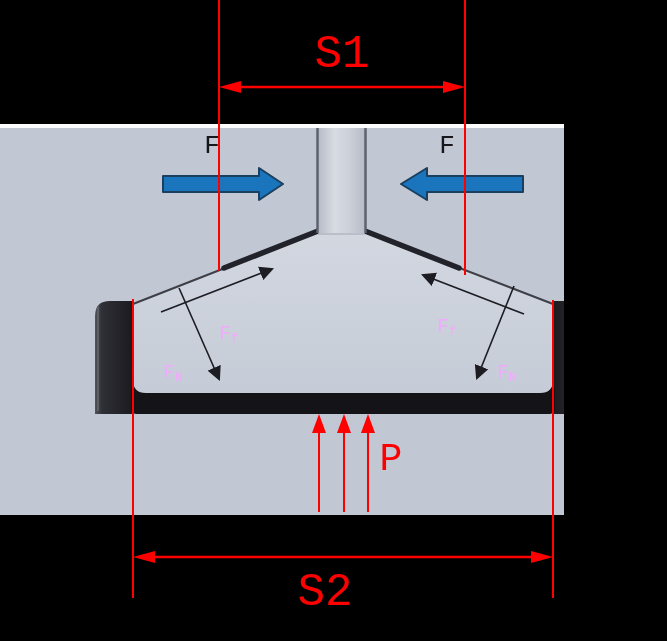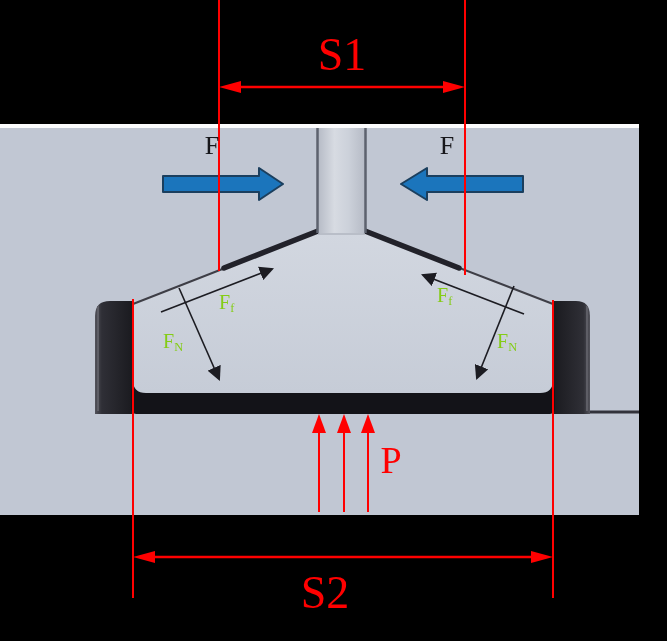--- a/index.html
+++ b/index.html
@@ -1,33 +1,33 @@
 <!DOCTYPE html>
 <html style="--dimension-red: #ff0000; --force-arrow-blue: #1b75bc; --force-arrow-blue-border: #1b3f5e; --background-band: #c1c7d3; --part-face: #ccd1db; --dark-seat: #222228; --outer-band: #000000;"><head>
 <meta charset="utf-8">
 <style>
   html,body{margin:0;padding:0;background:#000;}
   #stage{
-    position:relative;width:639px;height:641px;overflow:hidden;
+    position:relative;width:564px;height:641px;overflow:hidden;
     background:#000;
-    font-family:Liberation Serif, serif;
+    font-family:Liberation Mono, monospace;
   }
   #diagram-svg{position:absolute;left:0;top:0;}
   .red-stroke{stroke:var(--dimension-red,#ff0000);fill:none;}
   .red-fill{fill:var(--dimension-red,#ff0000);}
   .force-line{stroke:#1c1c22;stroke-width:1.6;fill:none;}
   .blue-arrow{fill:var(--force-arrow-blue,#1b75bc);stroke:var(--force-arrow-blue-border,#1b3f5e);stroke-width:2;stroke-linejoin:round;}
   .label{position:absolute;line-height:1;white-space:nowrap;}
   .label.centered{transform:translateX(-50%);}
   .red-text{color:var(--dimension-red,#ff0000);}
   .black-text{color:#17171b;}
   .dim-text{font-size:46px;}
   .f-text{font-size:26px;}
   .p-text{font-size:38px;}
-  .vec-text{font-size:20px;color:#84cc16;}
+  .vec-text{font-size:20px;color:#f0abfc;margin-top:32px;}
   .sub{font-size:0.62em;vertical-align:-0.28em;}
 </style>
 </head>
 <body>
 
 <div id="stage">
 
   <svg id="diagram-svg" width="667" height="641" viewBox="0 0 667 641">
     <defs>
       <linearGradient id="gradFace" x1="0" y1="0" x2="0" y2="1">

